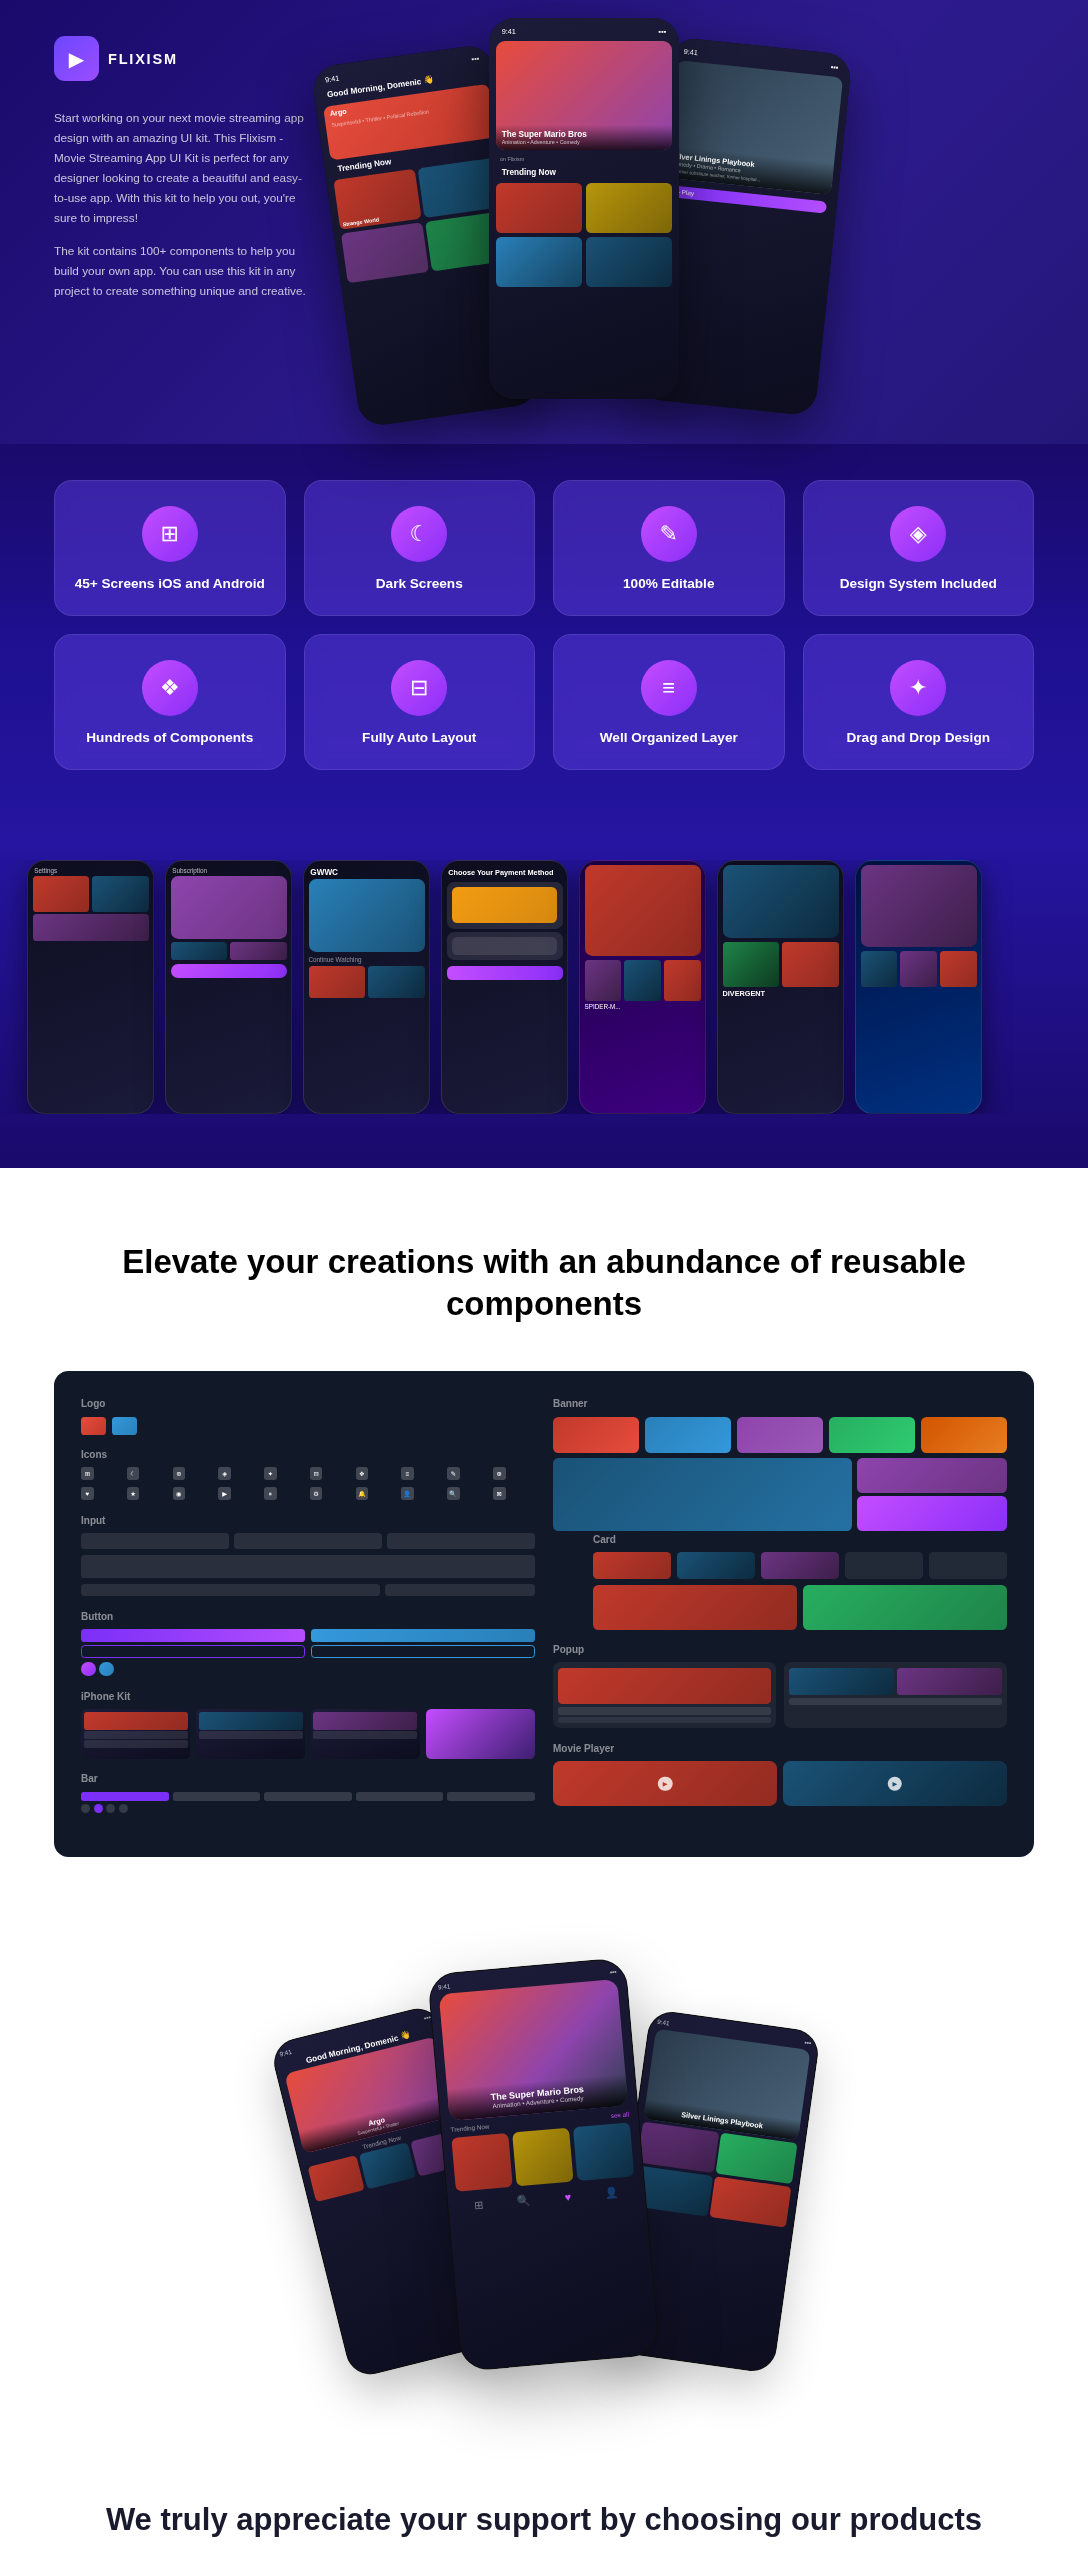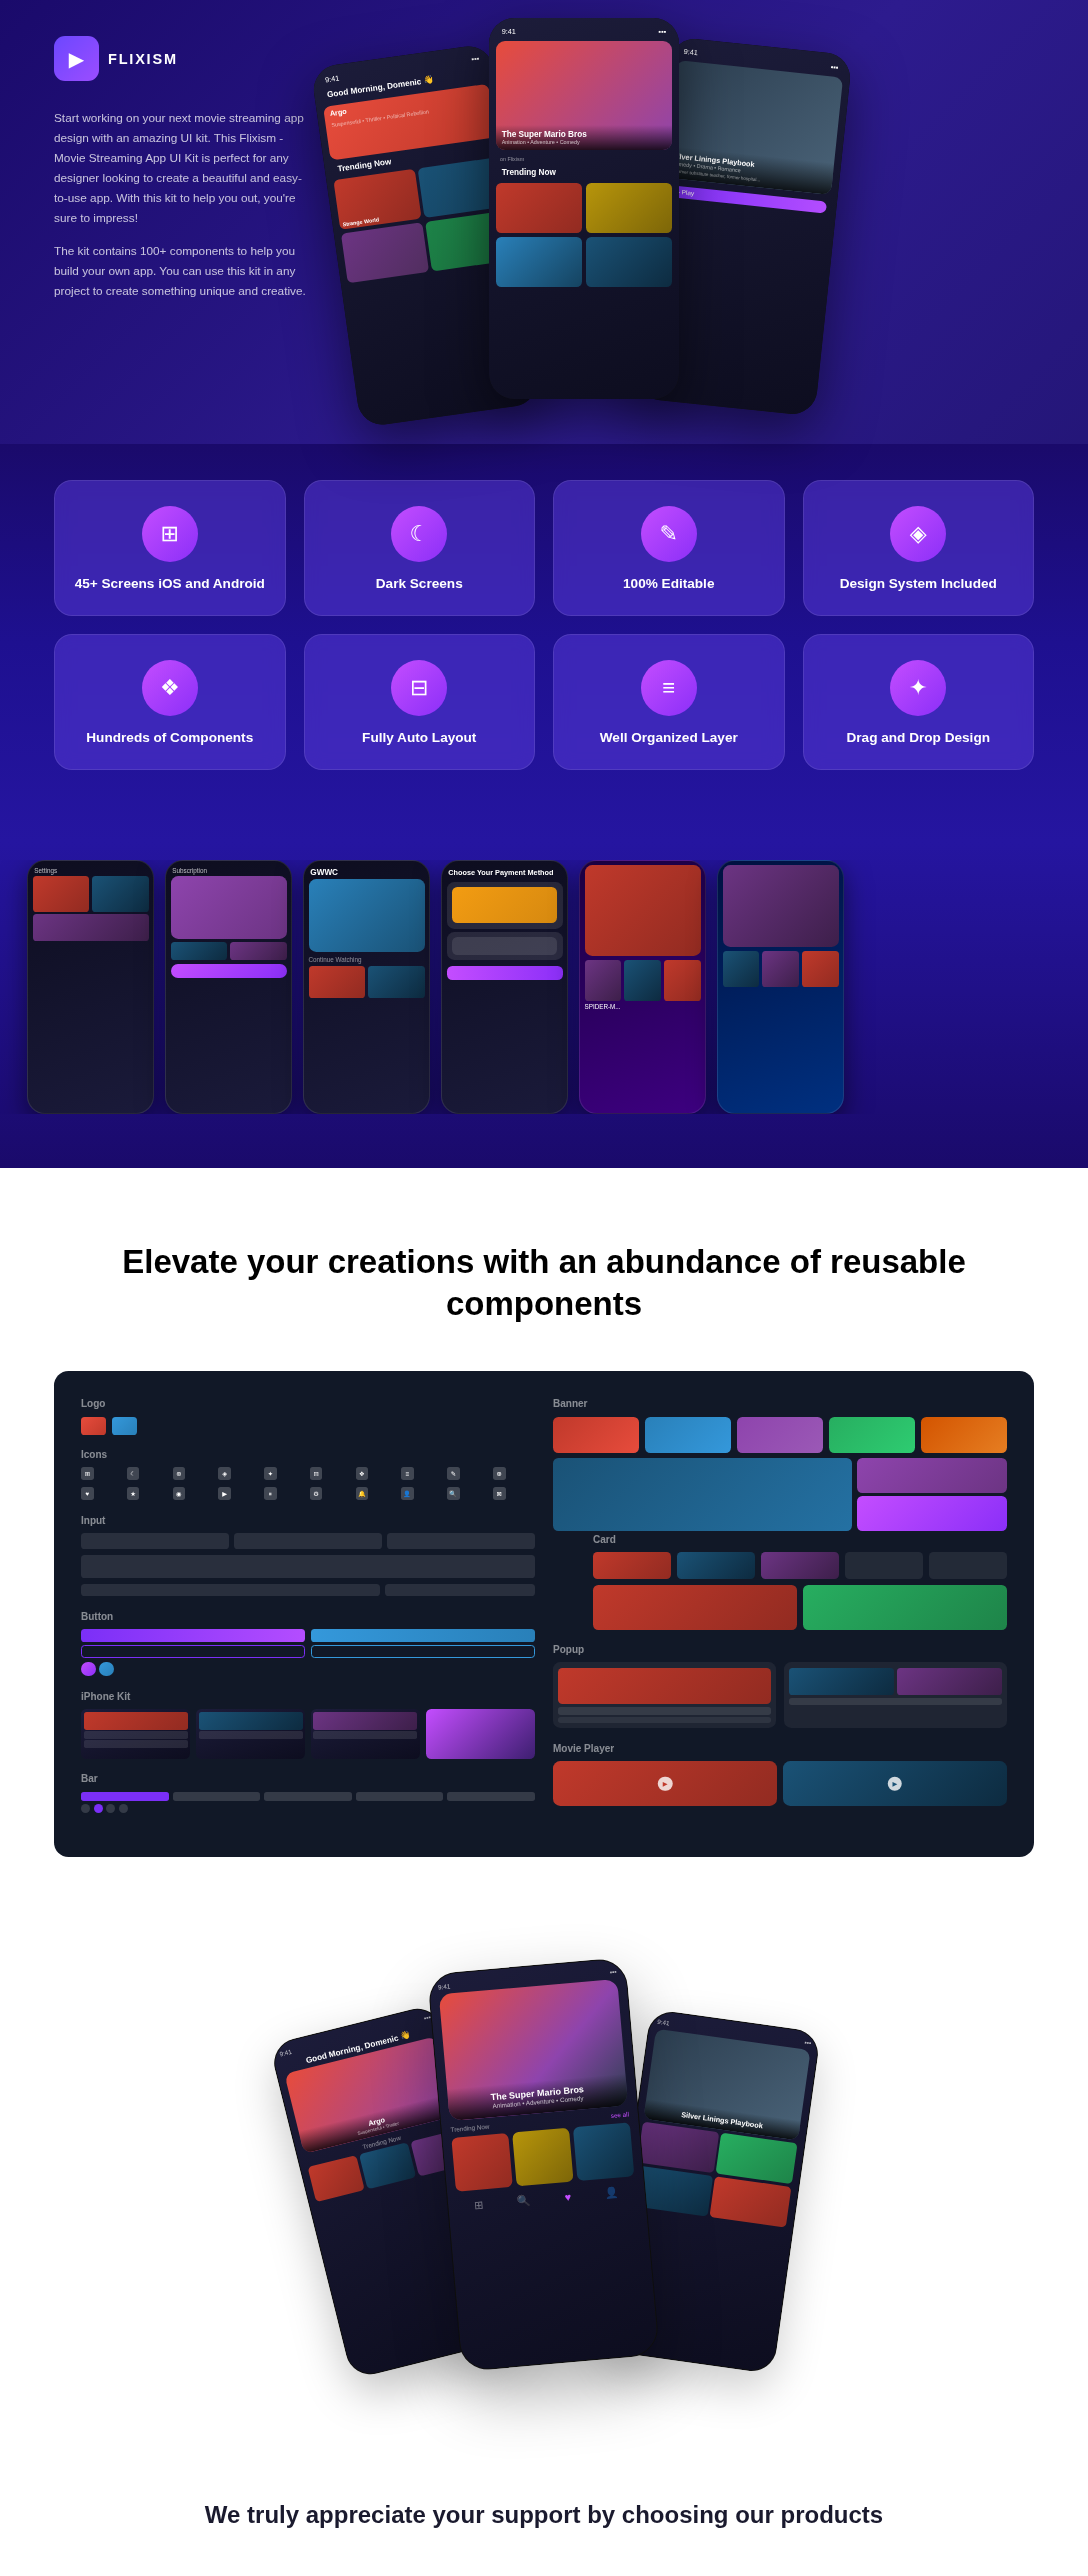--- a/index.html
+++ b/index.html
@@ -432,21 +432,21 @@
     .comp-bar-item.active { background: #7b2ff7; }
 
     
     .footer-section {
       background: #ffffff;
       padding: 45px 54px 54px;
       text-align: center;
     }
 
     .footer-title {
-      font-size: 24px;
+      font-size: 31px;
       font-weight: 800;
       color: #1a1a2e;
       line-height: 1.35;
     }
   </style>
 </head>
 <body>
 
 <section class="hero-section">
   <div class="hero-content">
@@ -648,20 +648,30 @@
           <div style="background:linear-gradient(135deg,#c0392b,#922b21);border-radius:7.3px;height:91px;margin-bottom:3.6px;"></div>
           <div class="ss-row">
             <div class="ss-block b3" style="height:41px;"></div>
             <div class="ss-block b2" style="height:41px;"></div>
             <div class="ss-block" style="height:41px;"></div>
           </div>
           <div style="color:white;font-size:6.3px;margin-top:2.7px;">SPIDER-M...</div>
         </div>
       </div>
 
+      <div class="screenshot-phone ss-dark">
+        <div class="screenshot-inner">
+          <div style="background:linear-gradient(135deg,#1a5276,#0d2b40);border-radius:7.3px;height:73px;margin-bottom:3.6px;"></div>
+          <div class="ss-row">
+            <div class="ss-block b4" style="height:45px;"></div>
+            <div class="ss-block" style="height:45px;"></div>
+          </div>
+          <div style="color:white;font-size:7.3px;font-weight:bold;margin-top:2.7px;">DIVERGENT</div>
+        </div>
+      </div>
 
       <div class="screenshot-phone ss-blue">
         <div class="screenshot-inner">
           <div style="background:linear-gradient(135deg,#6c3483,#3d1f4a);border-radius:7.3px;height:82px;margin-bottom:3.6px;"></div>
           <div class="ss-row">
             <div class="ss-block b2" style="height:36px;"></div>
             <div class="ss-block b3" style="height:36px;"></div>
             <div class="ss-block" style="height:36px;"></div>
           </div>
         </div>

